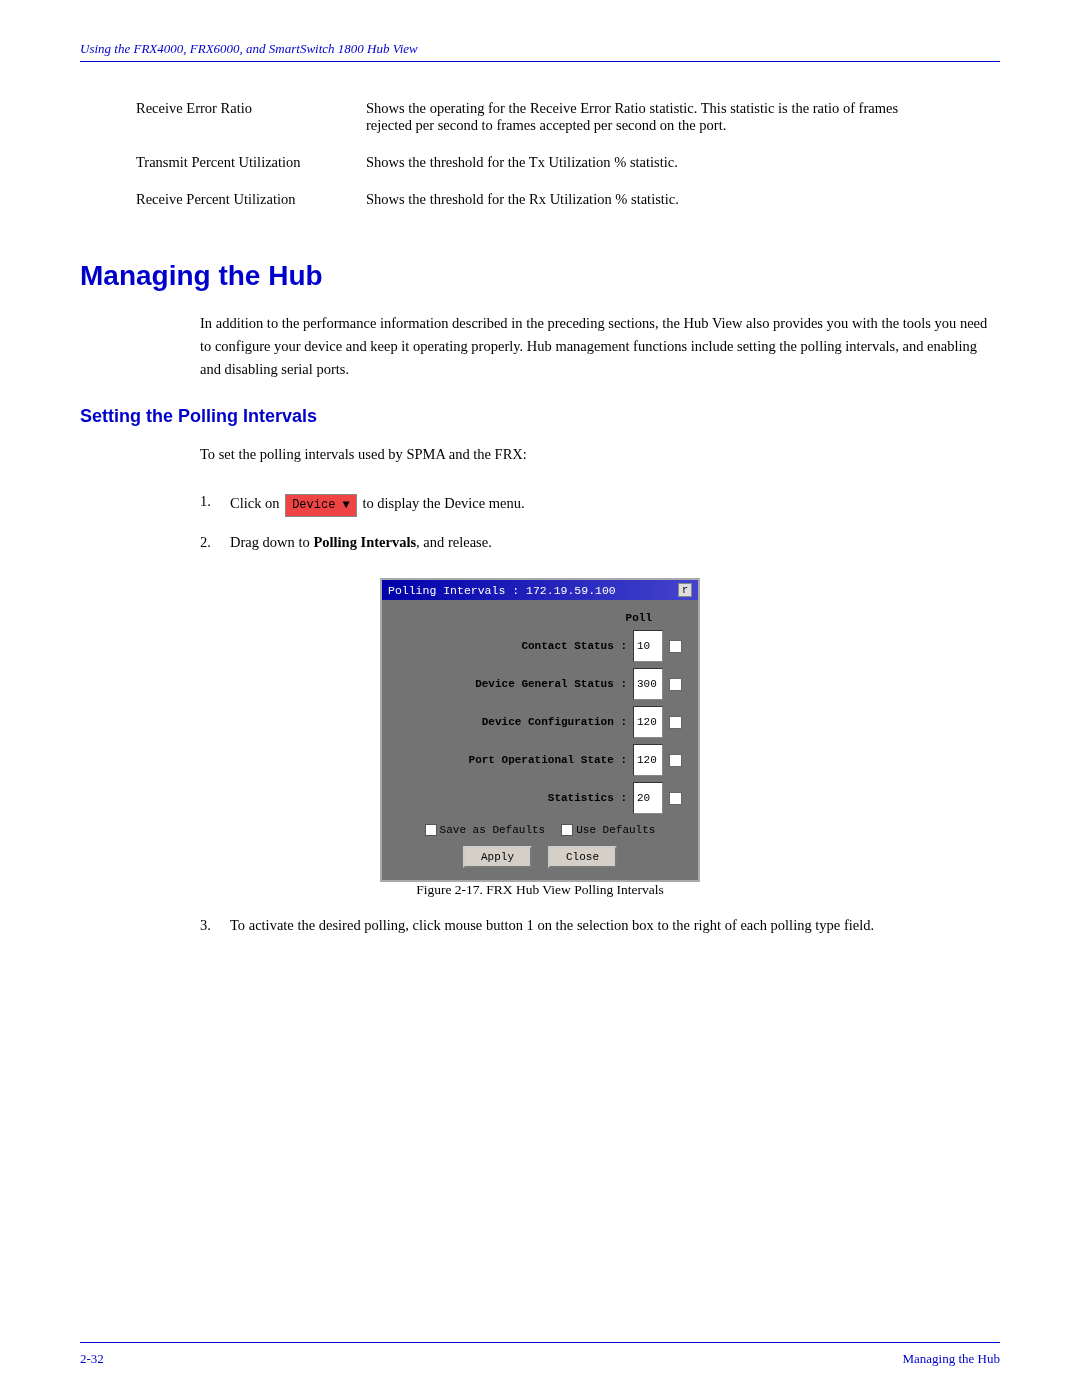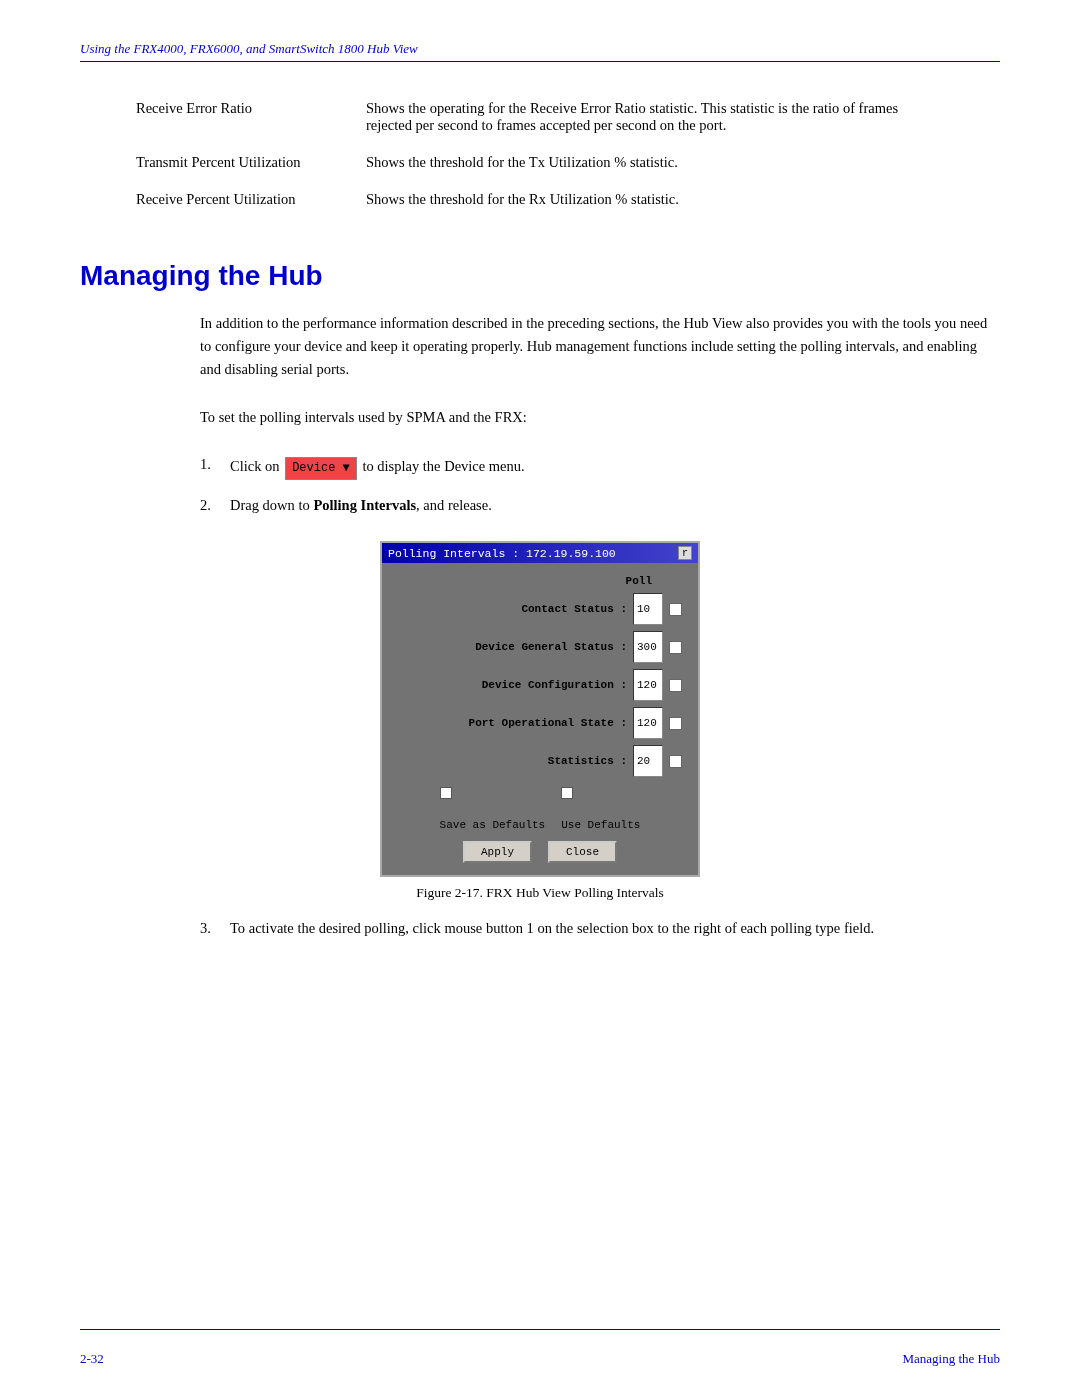--- a/index.html
+++ b/index.html
@@ -194,23 +194,22 @@
       align-items: center;
       justify-content: center;
       margin-top: 10px;
       margin-bottom: 10px;
       font-size: 11px;
       gap: 16px;
     }
 
     .dialog-defaults-item {
       display: flex;
-      align-items: flex-start;
-      gap: 20px;
-      flex-direction: column;
+      align-items: flex-end;
+      gap: 0;
     }
 
     .dialog-buttons-row {
       display: flex;
       justify-content: center;
       gap: 16px;
       margin-top: 6px;
     }
 
     .dialog-btn {
@@ -220,35 +219,35 @@
       font-size: 11px;
       padding: 3px 16px;
       cursor: pointer;
       min-width: 60px;
       text-align: right;
     }
 
     .figure-caption {
       font-size: 13.5px;
       text-align: center;
-      margin-top: 8px;
+      margin-top: 0;
       font-style: normal;
     }
 
     
     .page-footer {
       position: absolute;
       bottom: 30px;
       left: 80px;
       right: 80px;
       display: flex;
       justify-content: space-between;
       align-items: center;
       border-top: 1px solid #00c;
-      padding-top: 21px;
+      padding-top: 8px;
     }
 
     .footer-left {
       color: #00c;
       font-size: 13px;
     }
 
     .footer-right {
       color: #00c;
       font-size: 13px;
@@ -293,20 +292,21 @@
       <td>Shows the threshold for the Rx Utilization % statistic.</td>
     </tr>
         </tbody>
     </table>
   </div>
 
   <h1 class="section-heading">Managing the Hub</h1>
 
   <p class="body-text">In addition to the performance information described in the preceding sections, the Hub View also provides you with the tools you need to configure your device and keep it operating properly. Hub management functions include setting the polling intervals, and enabling and disabling serial ports.</p>
 
+  <h2 class="sub-heading">Setting the Polling Intervals</h2>
 
   <p class="body-text">To set the polling intervals used by SPMA and the FRX:</p>
 
   <div class="steps-list">
 
     <div class="step">
       <span class="step-number">1.</span>
       <span class="step-content">
         Click on&nbsp;<span class="device-btn">Device ▼</span>&nbsp;to display the Device menu.
       </span>

